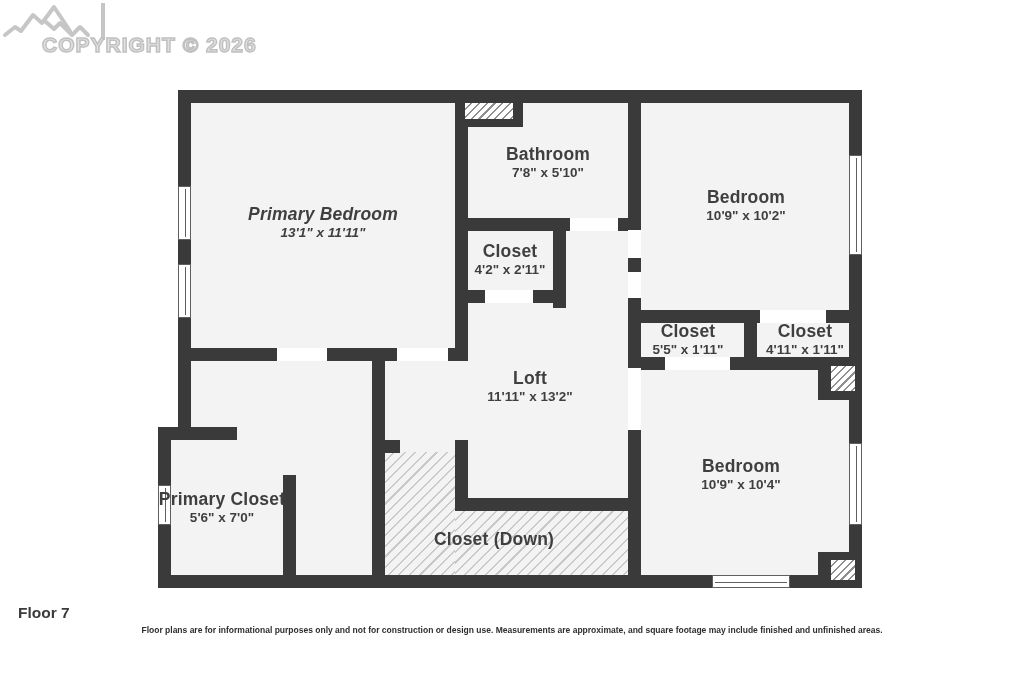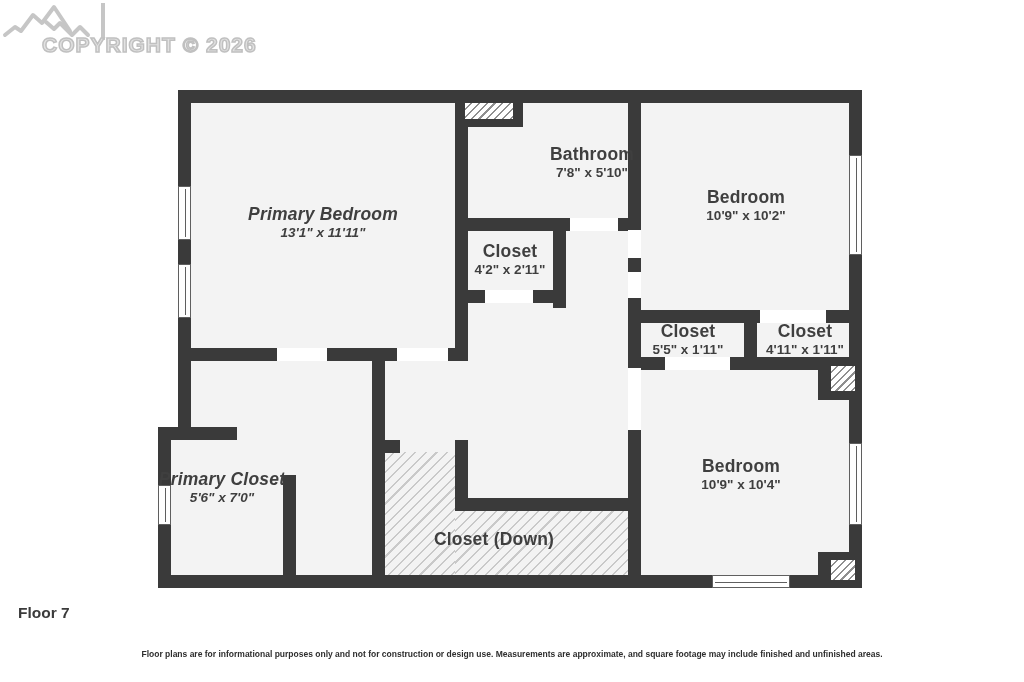--- a/index.html
+++ b/index.html
@@ -30,21 +30,21 @@
 
   .watermark { position:absolute; left:0; top:0; width:260px; height:64px; z-index:7; }
   .wm-outline { color:#e2e2e2; -webkit-text-stroke:1.5px #c0c0c0; font-weight:700; }
   .wm-brand { position:absolute; left:112px; top:8px; font-size:31px; letter-spacing:3px; }
   .wm-copy  { position:absolute; left:6px; top:33px; font-size:21px; letter-spacing:1px;margin-left:36px; }
   .wm-bar   { position:absolute; left:101px; top:3px; width:4px; height:37px; background:#c6c6c6; }
   .wm-logo  { position:absolute; left:2px; top:2px; }
 
   .floor-label { position:absolute; left:18px; top:604px; z-index:7;
     font-size:15.5px; font-weight:700; color:#3b3b3b; }
-  .disclaimer { position:absolute; left:50%; top:649px; transform:translateX(-50%); z-index:7;
+  .disclaimer { position:absolute; left:50%; top:625px; transform:translateX(-50%); z-index:7;
     font-size:8.5px; font-weight:600; color:#2e2e2e; white-space:nowrap; }
 </style>
 </head>
 <body>
 
 <div class="plan">
 
   <div class="floor" style="left:178px;top:90px;width:684px;height:498px;"></div>
   <div class="floor" style="left:158px;top:427px;width:33px;height:161px;"></div>
 
@@ -95,41 +95,45 @@
   <div class="window-v" style="left:158px;top:485px;width:13px;height:40px;"></div>
 
   <div class="chase" style="left:462px;top:100px;width:54px;height:22px;"></div>
   <div class="chase" style="left:828px;top:363px;width:30px;height:31px;"></div>
   <div class="chase" style="left:828px;top:557px;width:30px;height:26px;"></div>
 
   <div class="room-label" style="left:323px;top:222px;font-style:italic;">
     <span class="room-name">Primary Bedroom</span>
     <span class="room-dims">13'1" x 11'11"</span>
   </div>
-  <div class="room-label" style="left:548px;top:162px;margin-left:44px;">
+  <div class="room-label" style="left:548px;top:162px;">
     <span class="room-name">Bathroom</span>
     <span class="room-dims">7'8" x 5'10"</span>
   </div>
   <div class="room-label" style="left:746px;top:205px;">
     <span class="room-name">Bedroom</span>
     <span class="room-dims">10'9" x 10'2"</span>
   </div>
   <div class="room-label" style="left:510px;top:259px;">
     <span class="room-name">Closet</span>
     <span class="room-dims">4'2" x 2'11"</span>
   </div>
   <div class="room-label" style="left:688px;top:339px;">
     <span class="room-name">Closet</span>
     <span class="room-dims">5'5" x 1'11"</span>
   </div>
   <div class="room-label" style="left:805px;top:339px;">
     <span class="room-name">Closet</span>
     <span class="room-dims">4'11" x 1'11"</span>
   </div>
-  <div class="room-label" style="left:222px;top:487px;font-style:italic;">
+  <div class="room-label" style="left:530px;top:386px;">
+    <span class="room-name">Loft</span>
+    <span class="room-dims">11'11" x 13'2"</span>
+  </div>
+  <div class="room-label" style="left:222px;top:507px;">
     <span class="room-name">Primary Closet</span>
     <span class="room-dims">5'6" x 7'0"</span>
   </div>
   <div class="room-label" style="left:741px;top:474px;">
     <span class="room-name">Bedroom</span>
     <span class="room-dims">10'9" x 10'4"</span>
   </div>
   <div class="room-label" style="left:494px;top:539px;">
     <span class="room-name">Closet (Down)</span>
   </div>

